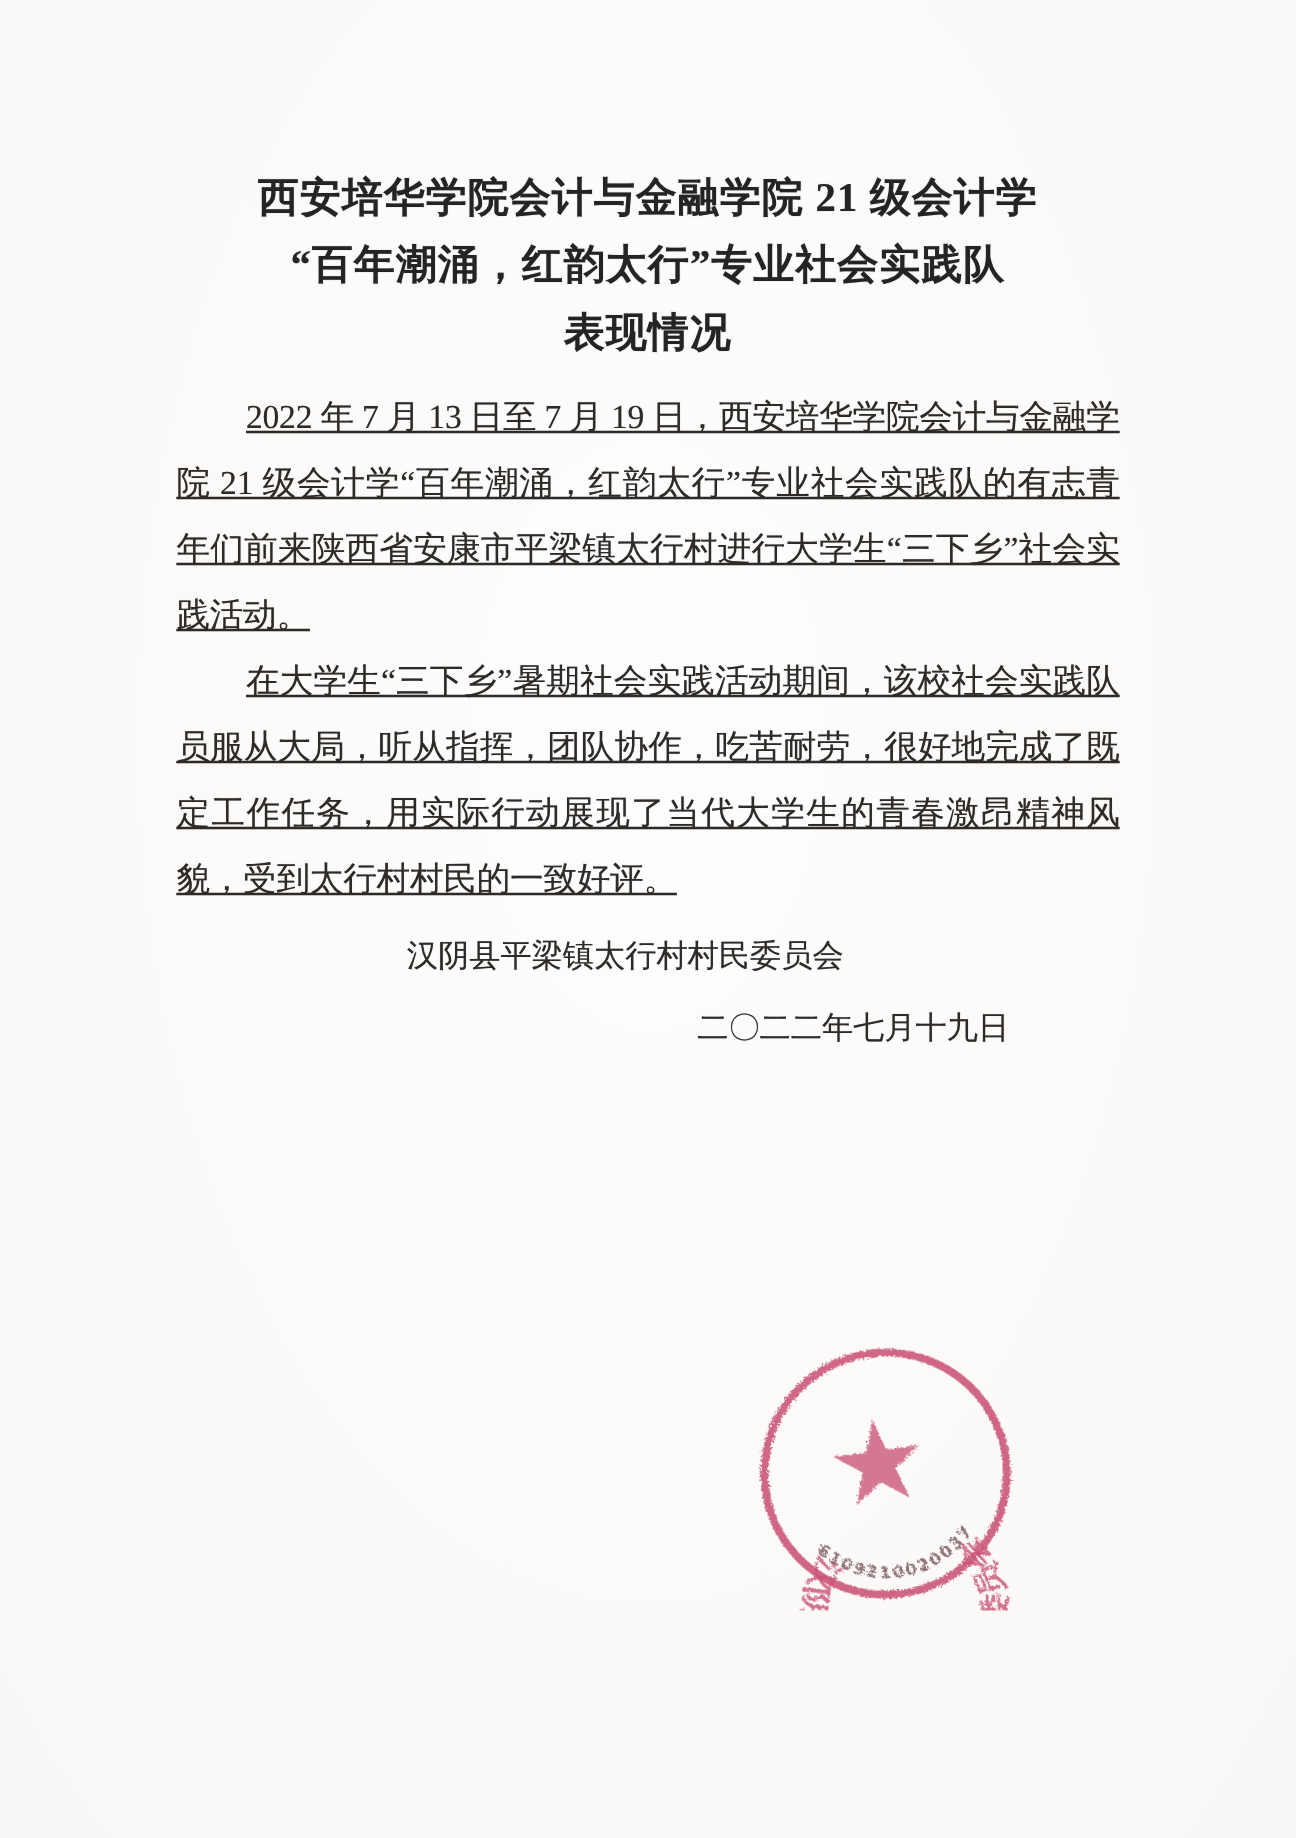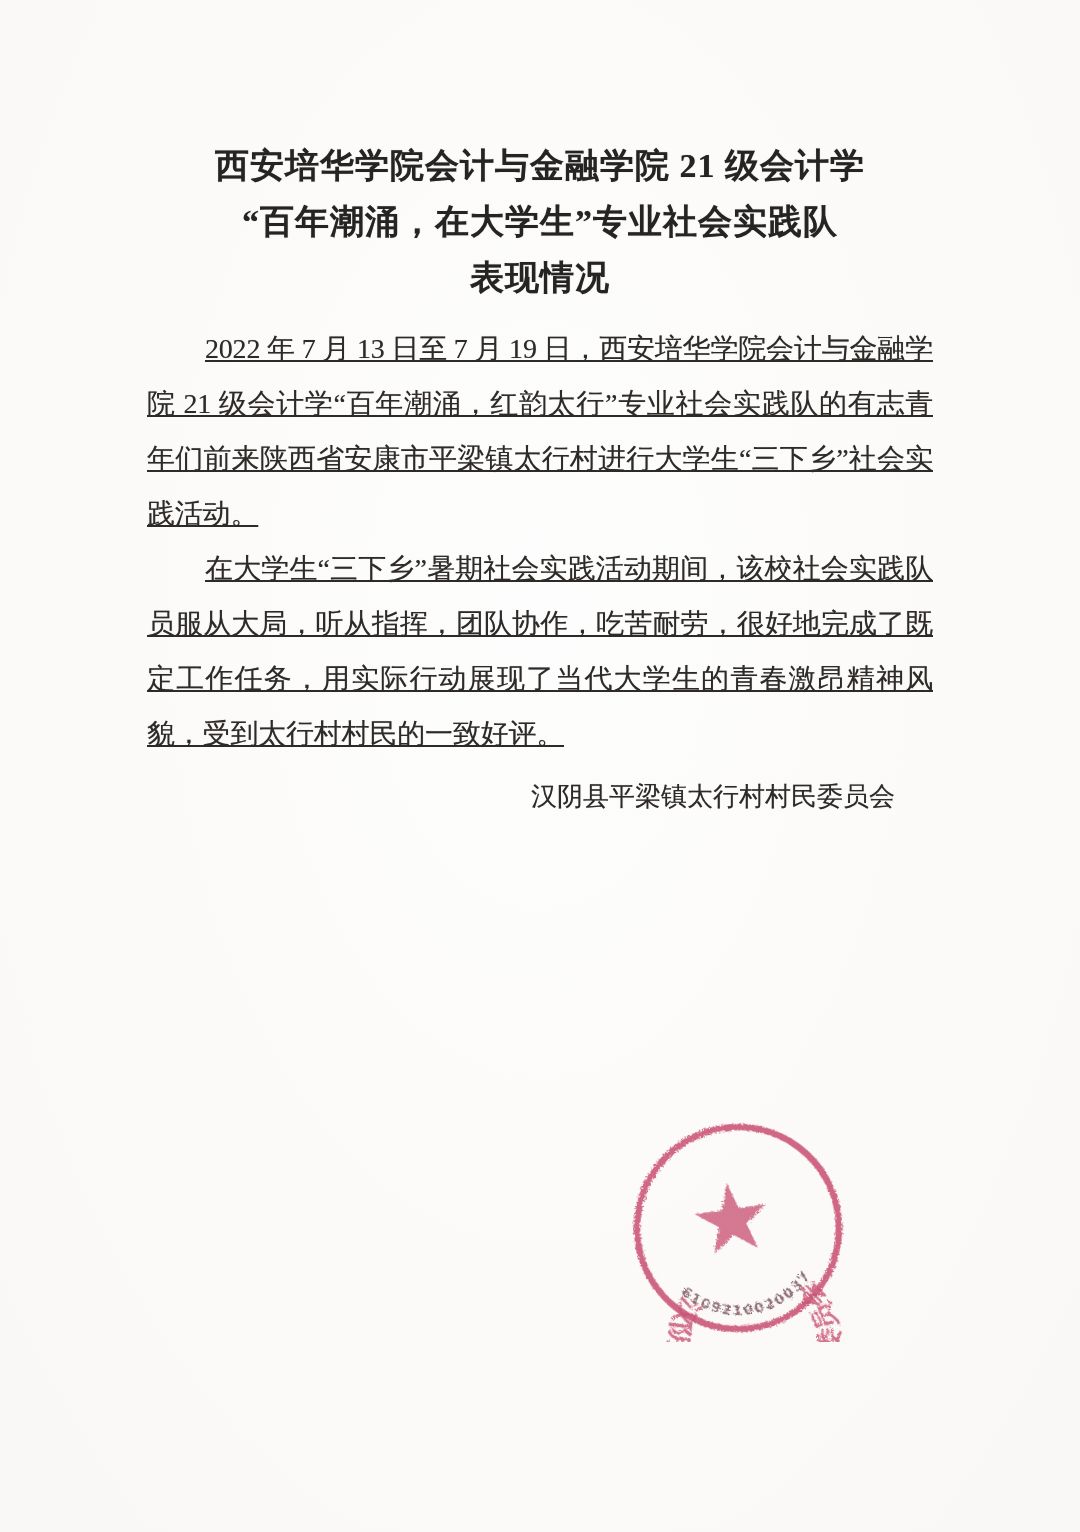--- a/index.html
+++ b/index.html
@@ -35,21 +35,21 @@
     letter-spacing: -0.2px;
     text-align: justify;
     text-indent: 58px;
     text-shadow: 0 0 0.7px rgba(45,42,40,0.45);
     text-decoration: underline;
   }
   .signature-line {
     margin-top: 8px;
     font-size: 26px;
     line-height: 55px;
-    text-align: right;
+    text-align: center;
     padding-right: 38px;
     text-shadow: 0 0 0.7px rgba(45,42,40,0.45);
   }
   .date-line {
     margin-top: 5px;
     font-size: 26px;
     line-height: 55px;
     text-align: right;
     padding-right: 92px;
     text-shadow: 0 0 0.7px rgba(45,42,40,0.45);
@@ -79,28 +79,29 @@
 </style>
 </head>
 <body>
 
 <div class="page">
 
   <div class="doc">
 
     <h1 class="doc-title">
       <span class="title-line">西安培华学院会计与金融学院 21 级会计学</span>
-      <span class="title-line">“百年潮涌，在大学生”专业社会实践队</span>
+      <span class="title-line">“百年潮涌，红韵太行”专业社会实践队</span>
       <span class="title-line">表现情况</span>
     </h1>
 
     <p class="para">2022 年 7 月 13 日至 7 月 19 日，西安培华学院会计与金融学院 21 级会计学“百年潮涌，红韵太行”专业社会实践队的有志青年们前来陕西省安康市平梁镇太行村进行大学生“三下乡”社会实践活动。</p>
     <p class="para">在大学生“三下乡”暑期社会实践活动期间，该校社会实践队员服从大局，听从指挥，团队协作，吃苦耐劳，很好地完成了既定工作任务，用实际行动展现了当代大学生的青春激昂精神风貌，受到太行村村民的一致好评。</p>
 
     <div class="signature-line">汉阴县平梁镇太行村村民委员会</div>
+    <div class="date-line">二〇二二年七月十九日</div>
   </div>
 
   <svg class="seal" viewBox="-114 -114 228 228" xmlns="http://www.w3.org/2000/svg">
     <defs>
       <filter id="stamp-rough" x="-15%" y="-15%" width="130%" height="130%">
         <feTurbulence type="fractalNoise" baseFrequency="0.55" numOctaves="2" result="noise"></feTurbulence>
         <feDisplacementMap in="SourceGraphic" in2="noise" scale="5"></feDisplacementMap>
       </filter>
       <path id="ring-arc" d="M -59.4 59.4 A 84 84 0 1 0 59.4 59.4" fill="none"></path>
       <path id="code-arc" d="M -68.6 53.6 A 87 87 0 0 0 68.6 53.6" fill="none"></path>

